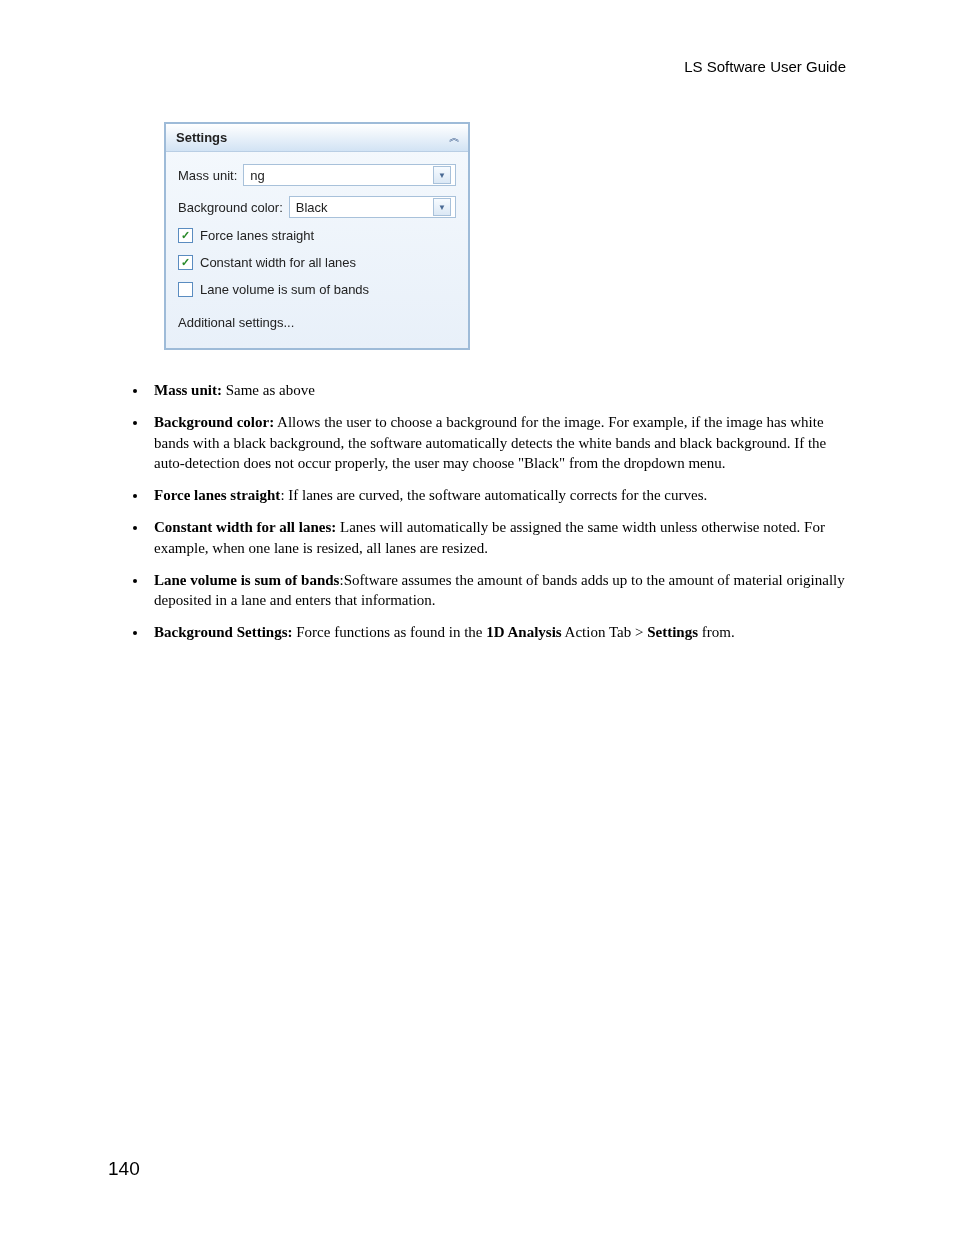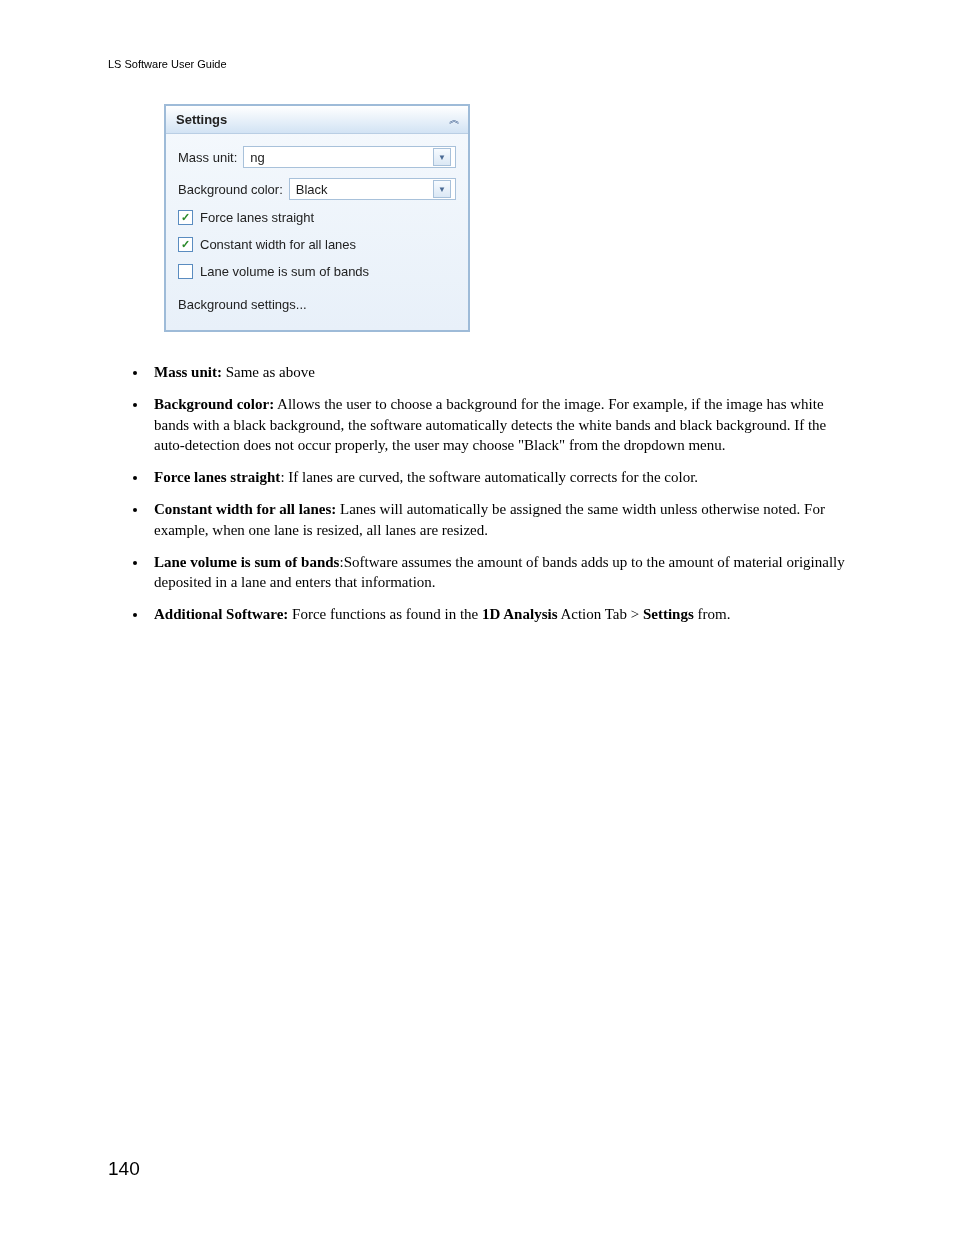--- a/index.html
+++ b/index.html
@@ -10,22 +10,23 @@
     color: #000;
     background: #fff;
     width: 954px;
     height: 1235px;
     position: relative;
   }
   .page {
     padding: 58px 108px 0 108px;
   }
   .header {
-    font-size: 11px;
-    margin-bottom: 34px;
+    font-size: 15px;
+    margin-bottom: 47px;
+    text-align: right;
   }
   .panel {
     width: 302px;
     margin-left: 56px;
     border: 2px solid #9ebbd8;
     background: linear-gradient(to bottom, #f5f9fd, #e8f0f9);
     font-family: Tahoma, Arial, sans-serif;
     font-size: 13px;
     color: #222;
   }
@@ -162,39 +163,39 @@
       <div class="checkbox-row">
         <span class="checkbox">✓</span>
         <span>Constant width for all lanes</span>
       </div>
 
       <div class="checkbox-row">
         <span class="checkbox"></span>
         <span>Lane volume is sum of bands</span>
       </div>
 
-      <div class="additional">Background settings...</div>
+      <div class="additional">Additional settings...</div>
     </div>
   </div>
 
   <ul class="doc-list">
     <li>
       <span class="bold">Mass unit:</span><span> Same as above</span>
     </li>
     <li>
       <span class="bold">Background color:</span><span> Allows the user to choose a background for the image.  For example, if the image has white bands with a black background, the software automatically detects the white bands and black background.  If the auto-detection does not occur properly, the user may choose "Black" from the dropdown menu.</span>
     </li>
     <li>
-      <span class="bold">Force lanes straight</span><span>: If lanes are curved, the software automatically corrects for the color.</span>
+      <span class="bold">Force lanes straight</span><span>: If lanes are curved, the software automatically corrects for the curves.</span>
     </li>
     <li>
       <span class="bold">Constant width for all lanes:</span><span> Lanes will automatically be assigned the same width unless otherwise noted. For example, when one lane is resized, all lanes are resized.</span>
     </li>
     <li>
       <span class="bold">Lane volume is sum of bands</span><span>:Software assumes the amount of bands adds up to the amount of material originally deposited in a lane and enters that information.</span>
     </li>
     <li>
-      <span class="bold">Additional Software:</span><span> Force functions as found in the </span><span class="bold">1D Analysis</span><span> Action Tab &gt; </span><span class="bold">Settings</span><span> from.</span>
+      <span class="bold">Background Settings:</span><span> Force functions as found in the </span><span class="bold">1D Analysis</span><span> Action Tab &gt; </span><span class="bold">Settings</span><span> from.</span>
     </li>
   </ul>
 </div>
 
 <div class="page-number">140</div>
 
 </body></html>

